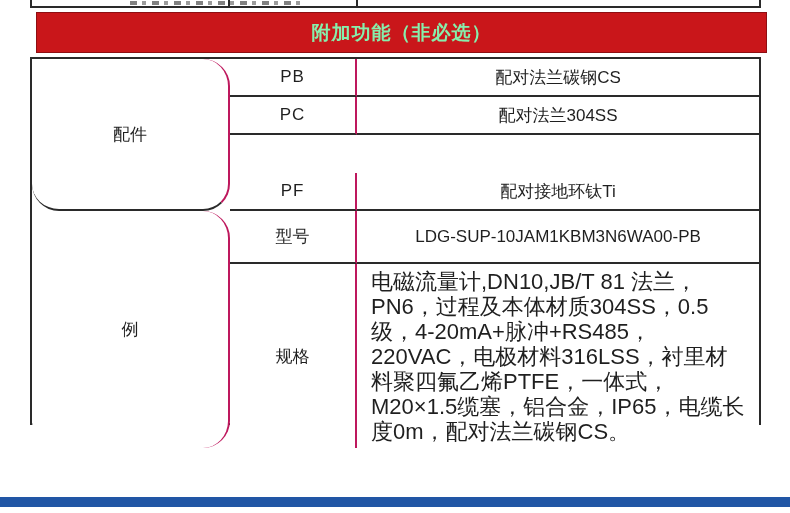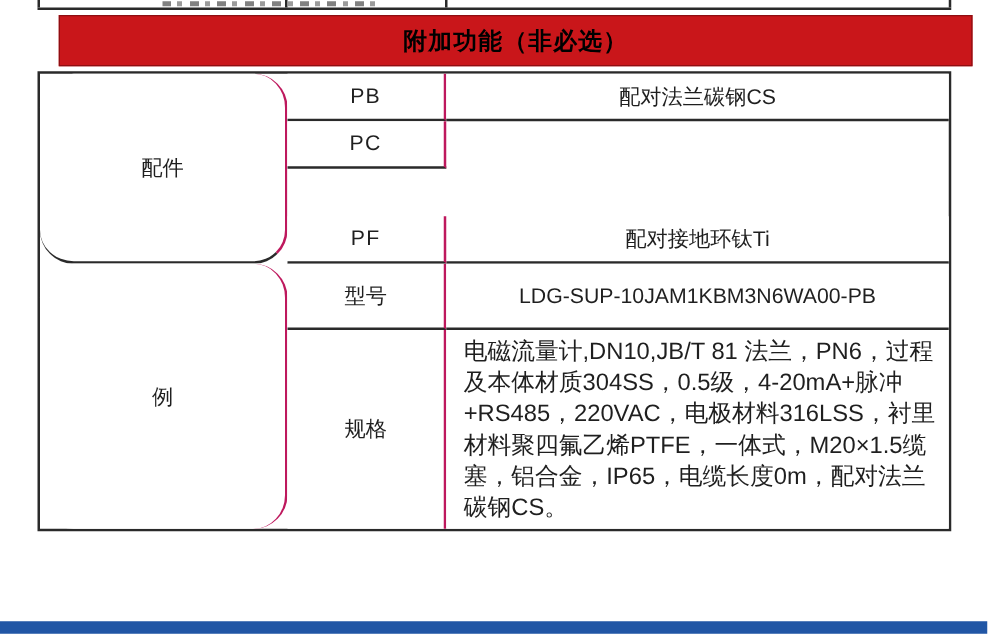--- a/index.html
+++ b/index.html
@@ -26,26 +26,26 @@
   .top-sliver .v.v3 { right: 0; }
   .top-sliver .remnant {
     position: absolute; left: 100px; top: 1px; width: 170px; height: 4px;
     background: repeating-linear-gradient(90deg,
       #6b6b6b 0 7px, transparent 7px 12px, #8a8a8a 12px 16px, transparent 16px 22px);
     opacity: 0.85;
   }
 
   
   .banner {
-    position: absolute; left: 47px; top: 12px; width: 731px; height: 41px;
+    position: absolute; left: 36px; top: 12px; width: 731px; height: 41px;
     background: #c9161a;
     border: 1px solid #8e0e12;
     box-sizing: border-box;
     display: flex; align-items: center; justify-content: center;
-    color: #000000; font-size: 19px; font-weight: bold;
+    color: #86efac; font-size: 19px; font-weight: bold;
     letter-spacing: 1px;
   }
 
   
   .spec-table {
     position: absolute; left: 30px; top: 57px; width: 731px; height: 368px;
     box-sizing: border-box;
     border: 2px solid #2a2a2a;
     display: grid;
     grid-template-columns: 198px 127px 1fr;
@@ -65,21 +65,21 @@
   .code-cell { letter-spacing: 1px; }
   .label-cell { font-size: 17px; border-radius: 27px; }
   .acc-label { grid-column: 1; grid-row: 1 / span 4; }
   .ex-label  { grid-column: 1; grid-row: 5 / span 2; border-bottom: none; }
   .model-value { font-size: 17px; }
   .spec-cell {
     justify-content: flex-start; align-items: flex-end;
     text-align: left;
     padding: 5px 10px 4px 14px;
     line-height: 25px;
-    font-size: 19px;
+    font-size: 22px;
   }
 
   
   .bottom-bar {
     position: absolute; left: 0; top: 497px; width: 790px; height: 10px;
     background: #2156a5;
   }
 </style>
 </head>
 <body>
@@ -107,20 +107,23 @@
     <div class="cell code-cell" style="grid-column:2;grid-row:1">
       <span>PB</span>
     </div>
     <div class="cell code-cell" style="grid-column:2;grid-row:2">
       <span>PC</span>
     </div>
 
     <div class="cell last-col" style="grid-column:3;grid-row:1">
       <span>配对法兰碳钢CS</span>
     </div>
+    <div class="cell last-col" style="grid-column:3;grid-row:2">
+      <span>配对法兰304SS</span>
+    </div>
 
 
     <div class="cell last-col" style="grid-column:3;grid-row:4">
       <span>配对接地环钛Ti</span>
     </div>
     <div class="cell code-cell" style="grid-column:2;grid-row:4">
       <span>PF</span>
     </div>
 
     <div class="cell label-cell ex-label">

